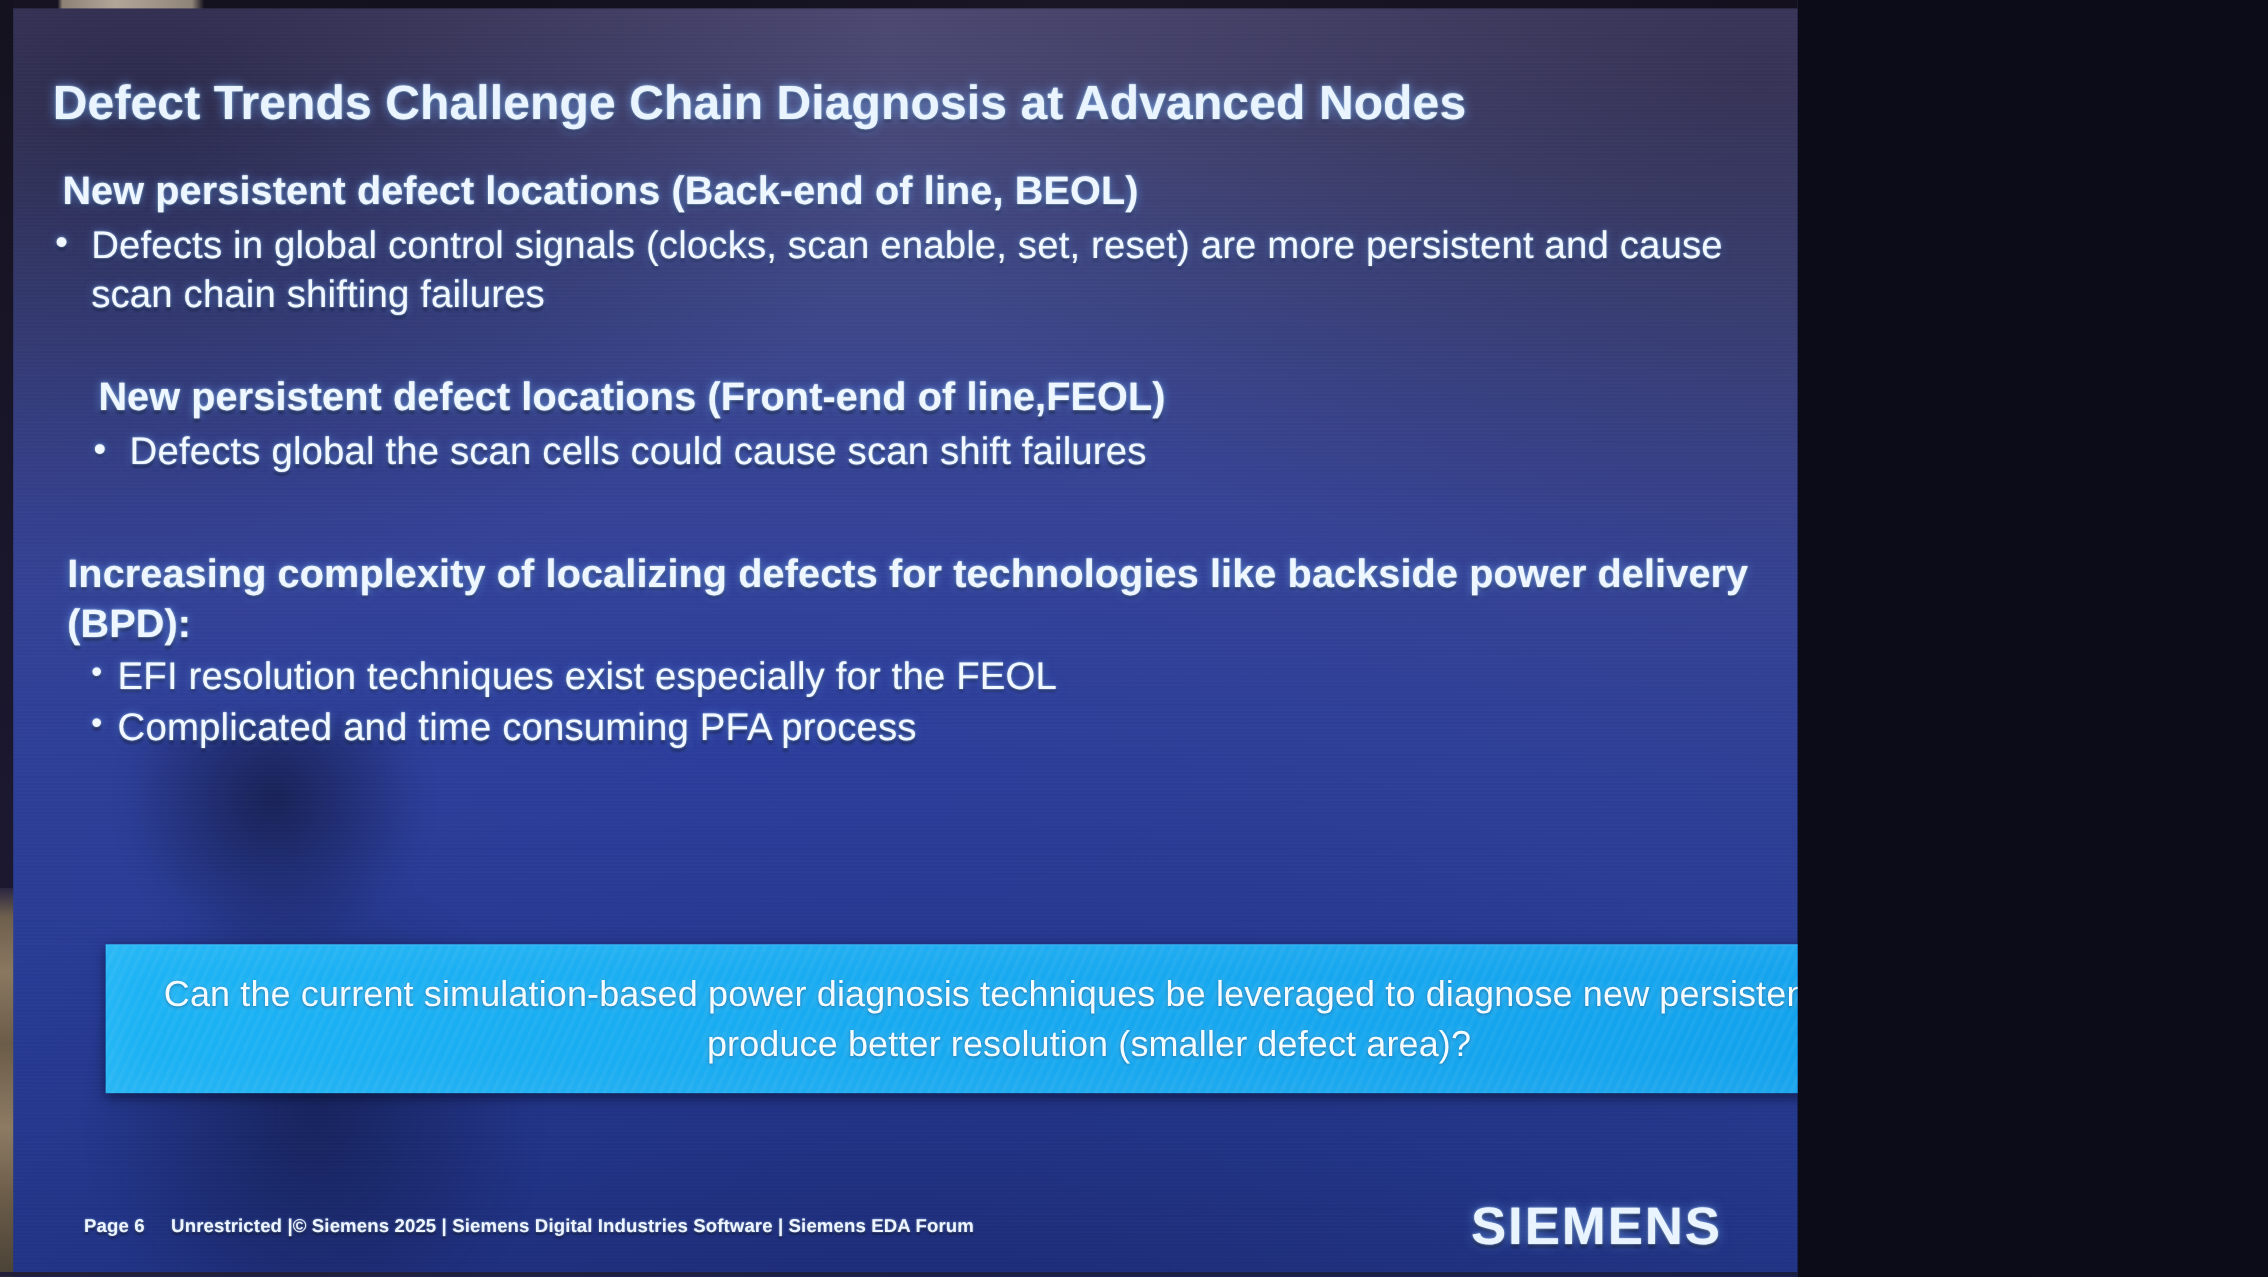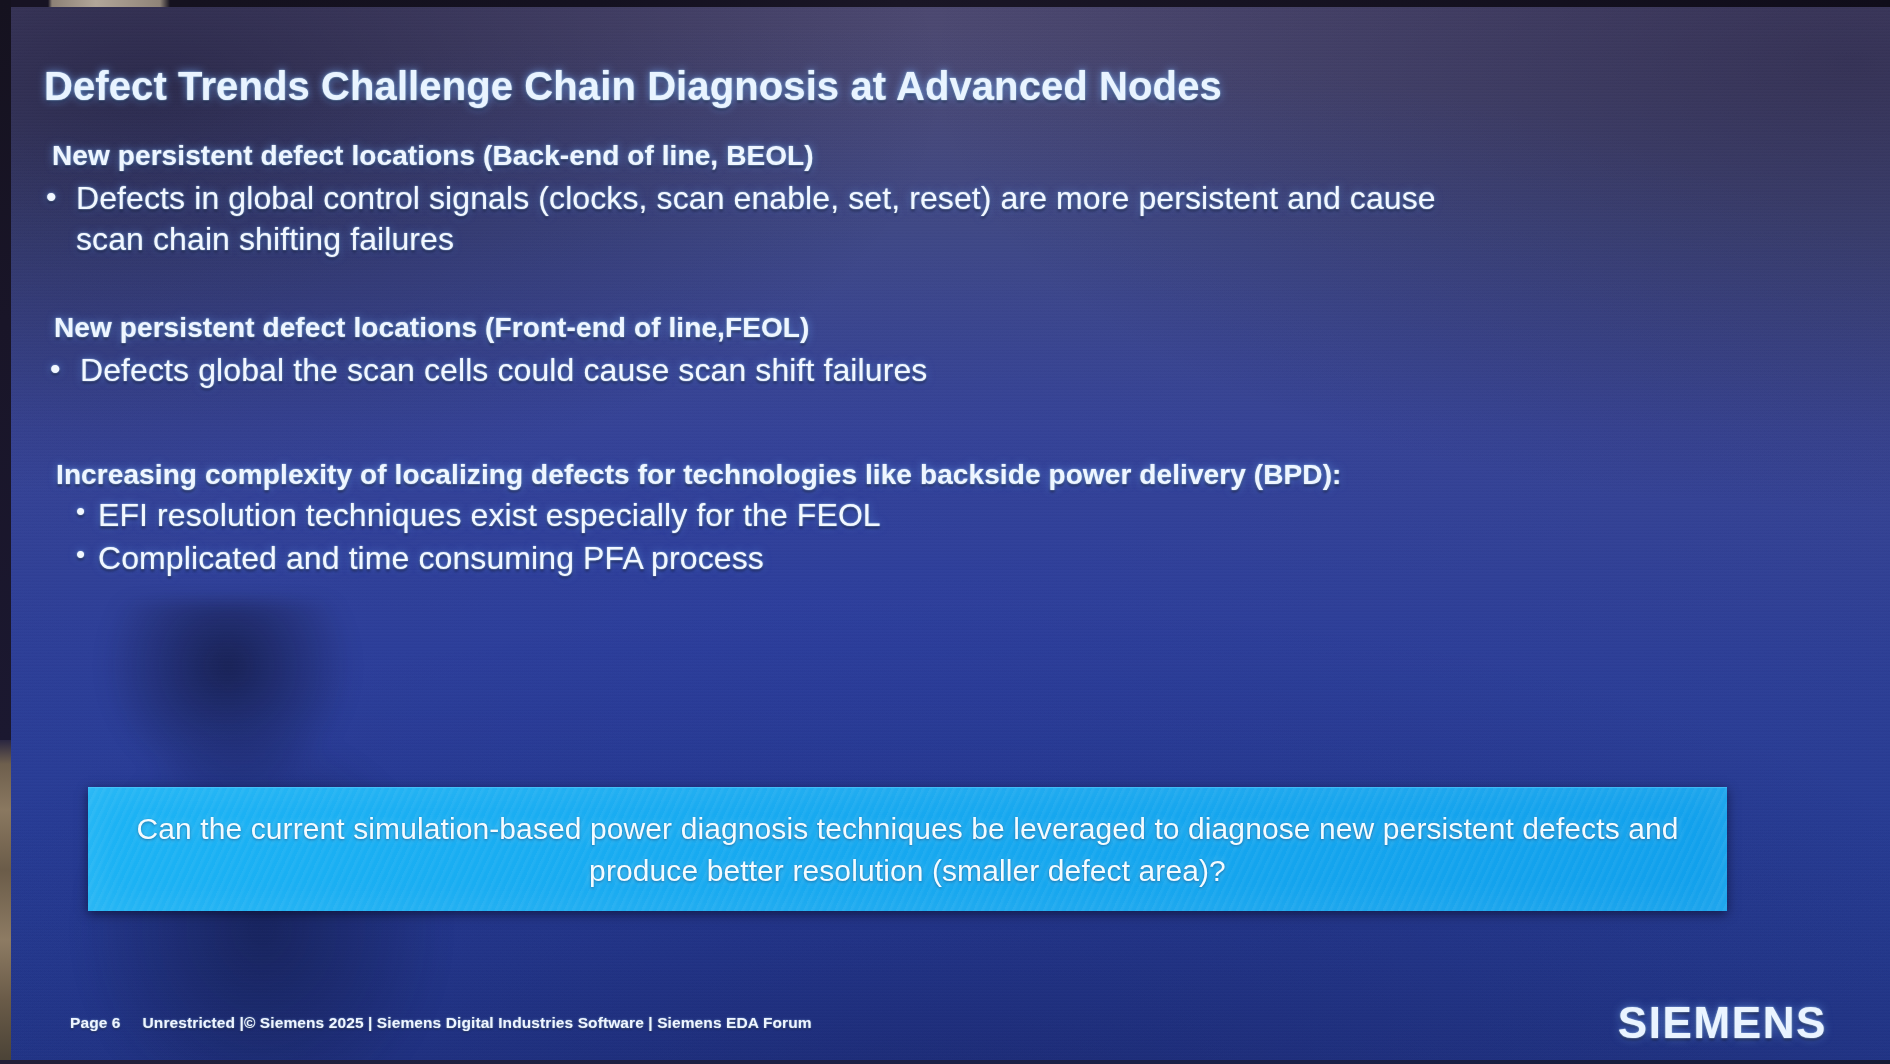--- a/index.html
+++ b/index.html
@@ -3,21 +3,21 @@
 <meta charset="utf-8">
 <title>Slide</title>
 <style>
   html,body{margin:0;padding:0;background:#0b0c18;}
   body{
     font-family:"Liberation Sans","DejaVu Sans",sans-serif;
     -webkit-font-smoothing:antialiased;
   }
   #stage{
     position:relative;
-    width:1890px;
+    width:1498px;
     height:1064px;
     overflow:hidden;
     background:#1c2250;
   }
 
   
   .bg-base{
     position:absolute; inset:0;
     background:
       linear-gradient(to bottom,
@@ -102,21 +102,21 @@
     text-shadow:
       0 0 2px rgba(190,225,255,.95),
       0 0 9px rgba(120,175,255,.75),
       0 2px 3px rgba(5,5,25,.85);
     white-space:nowrap;
   }
 
   .block{position:absolute; left:0; right:0;}
 
   .heading{
-    font-size:28px;
+    font-size:33px;
     font-weight:700;
     color:#eef6ff;
     letter-spacing:.1px;
     text-shadow:
       0 0 2px rgba(185,220,255,.9),
       0 0 8px rgba(110,170,255,.62),
       0 2px 3px rgba(5,5,25,.8);
     white-space:nowrap;
   }
 
@@ -142,21 +142,21 @@
   }
   .bullet .btext{flex:1 1 auto;}
 
   
   #g1{top:140px;}
   #g1 .heading{margin-left:52px;}
   #g1 .bullet{margin-left:46px; margin-top:6px; max-width:1420px;}
   #g1 .bullet .btext{text-indent:0;}
 
   
-  #g2{top:312px;}
+  #g2{top:312px;padding-left:28px;}
   #g2 .heading{margin-left:54px;}
   #g2 .bullet{margin-left:50px; margin-top:6px;}
 
   
   #g3{top:443px;}
   #g3 .heading{margin-left:56px; white-space:normal; max-width:1620px; line-height:1.28;margin-top:14px;}
   #g3 .bullet{margin-left:76px; margin-top:2px;}
   #g3 .bullet .dot{width:22px; font-size:26px;}
 
   

